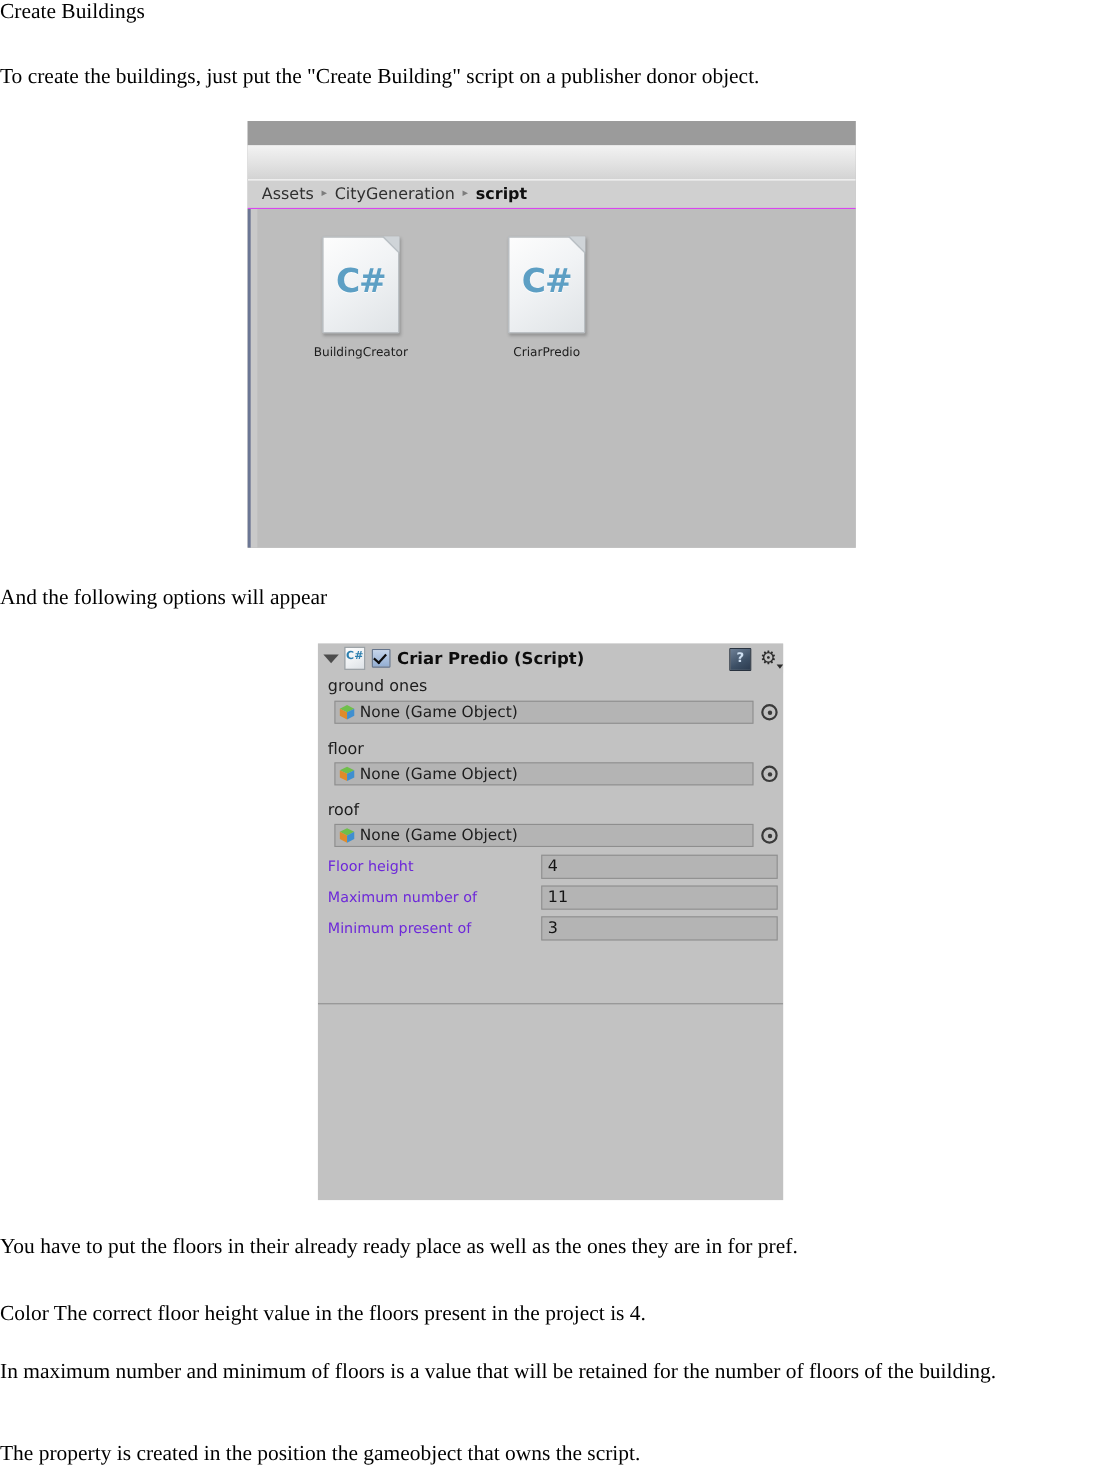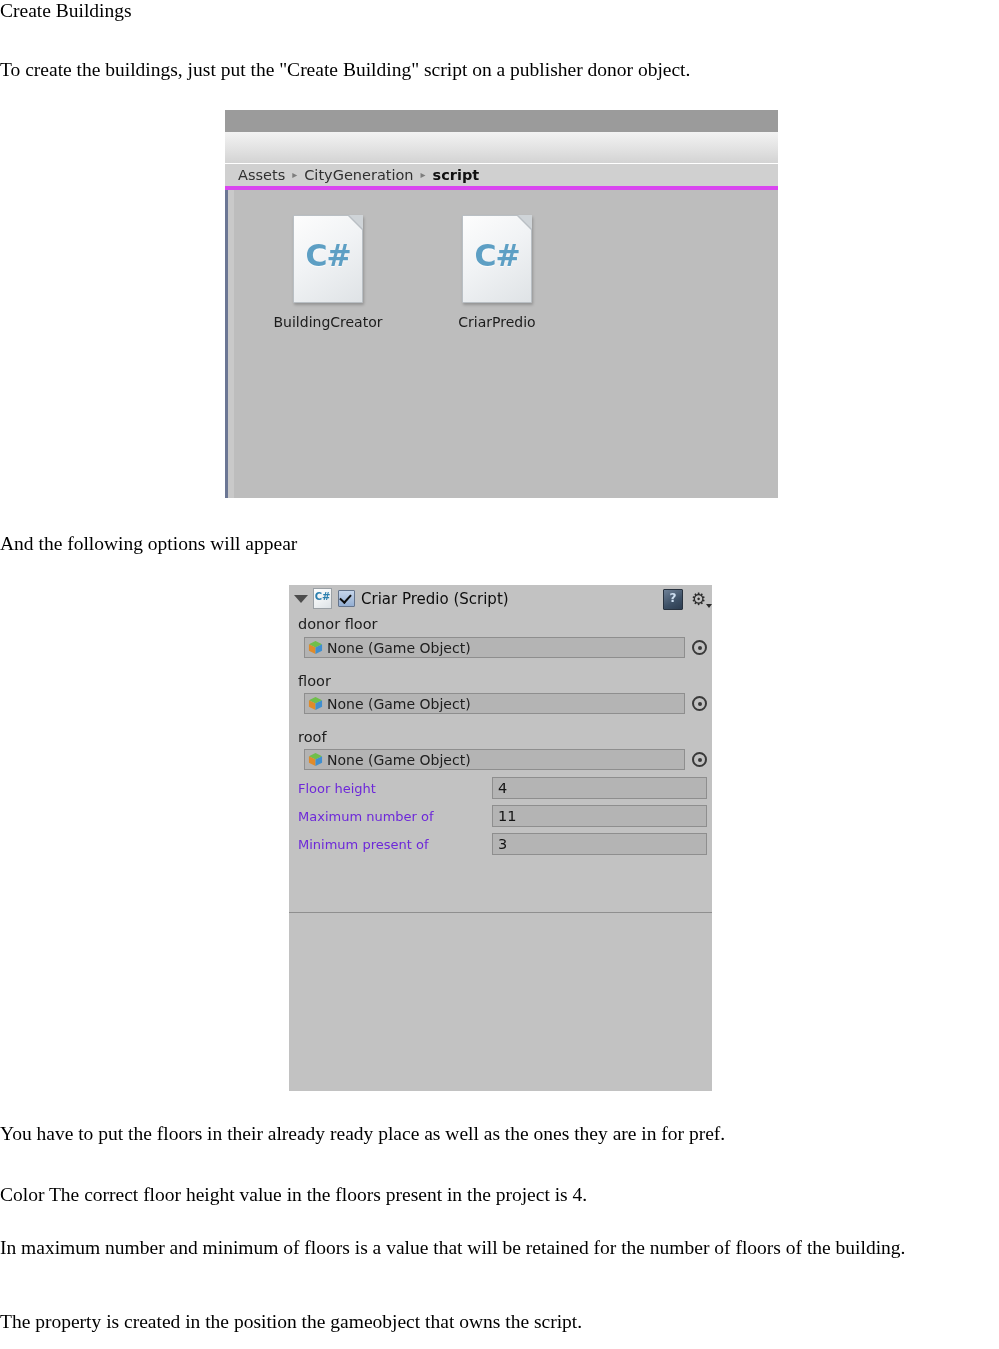--- a/index.html
+++ b/index.html
@@ -63,21 +63,21 @@
     width: 553px; height: 31px;
     background: linear-gradient(to bottom, #f3f3f3 0%, #e2e2e2 55%, #d3d3d3 100%);
     border-bottom: 1px solid #a8a8a8;
   }
   .pj-breadcrumb {
     position: absolute;
     left: 0; top: 53px;
     width: 553px; height: 27px;
     background: #d0d0d0;
     border-top: 1px solid #ffffff;
-    border-bottom: 4px solid #d946ef;
+    border-bottom: 1px solid #d946ef;
     display: flex;
     align-items: center;
     padding-left: 13px;
     box-sizing: border-box;
     font-size: 14.5px;
     color: #2a2a2a;
   }
   .crumb { color: #303030; }
   .crumb.bold { font-weight: bold; color: #101010; }
   .crumb-sep {
@@ -146,21 +146,21 @@
     text-align: center;
     font-family: "DejaVu Sans", "Liberation Sans", sans-serif;
     font-size: 30px;
     font-weight: bold;
     color: #5d9fc4;
     text-shadow: 0 1px 0 rgba(255,255,255,0.8);
     letter-spacing: -1px;
   }
   .pj-asset-name {
     margin-top: 11px;
-    font-size: 14px;
+    font-size: 11px;
     color: #1c1c1c;
     font-family: "DejaVu Sans", "Liberation Sans", sans-serif;
     white-space: nowrap;
   }
 
   
   .fig-inspector {
     position: absolute;
     left: 289px;
     top: 585px;
@@ -219,21 +219,21 @@
     content: "";
     position: absolute;
     left: 3px; top: 1px;
     width: 5px; height: 9px;
     border: solid #0d0d0d;
     border-width: 0 2.6px 2.6px 0;
     transform: rotate(42deg);
   }
   .ins-title {
     font-size: 15px;
-    font-weight: normal;
+    font-weight: bold;
     color: #0d0d0d;
     white-space: nowrap;
   }
   .ins-header-right {
     position: absolute;
     right: 4px;
     top: 4px;
     display: flex;
     align-items: center;
     gap: 6px;
@@ -442,21 +442,21 @@
 
     <div class="ins-header-right">
       <div class="help-icon"></div>
       <div class="gear-icon">
         <span>⚙</span>
         <span class="gear-arrow"></span>
       </div>
     </div>
   </div>
 
-  <div class="ins-row-label" style="top:31px;">donor floor</div>
+  <div class="ins-row-label" style="top:31px;">ground ones</div>
   <div class="objfield" style="top:52px;">
     <span class="cube-icon">
       <svg width="15" height="15" viewBox="0 0 16 16">
         <polygon points="8,1 15,4.5 8,8 1,4.5" fill="#6fbf4a"></polygon>
         <polygon points="1,4.5 8,8 8,15 1,11.5" fill="#e08b2a"></polygon>
         <polygon points="15,4.5 15,11.5 8,15 8,8" fill="#3f8fd0"></polygon>
       </svg>
     </span>
     <span>None (Game Object)</span>
   </div>

